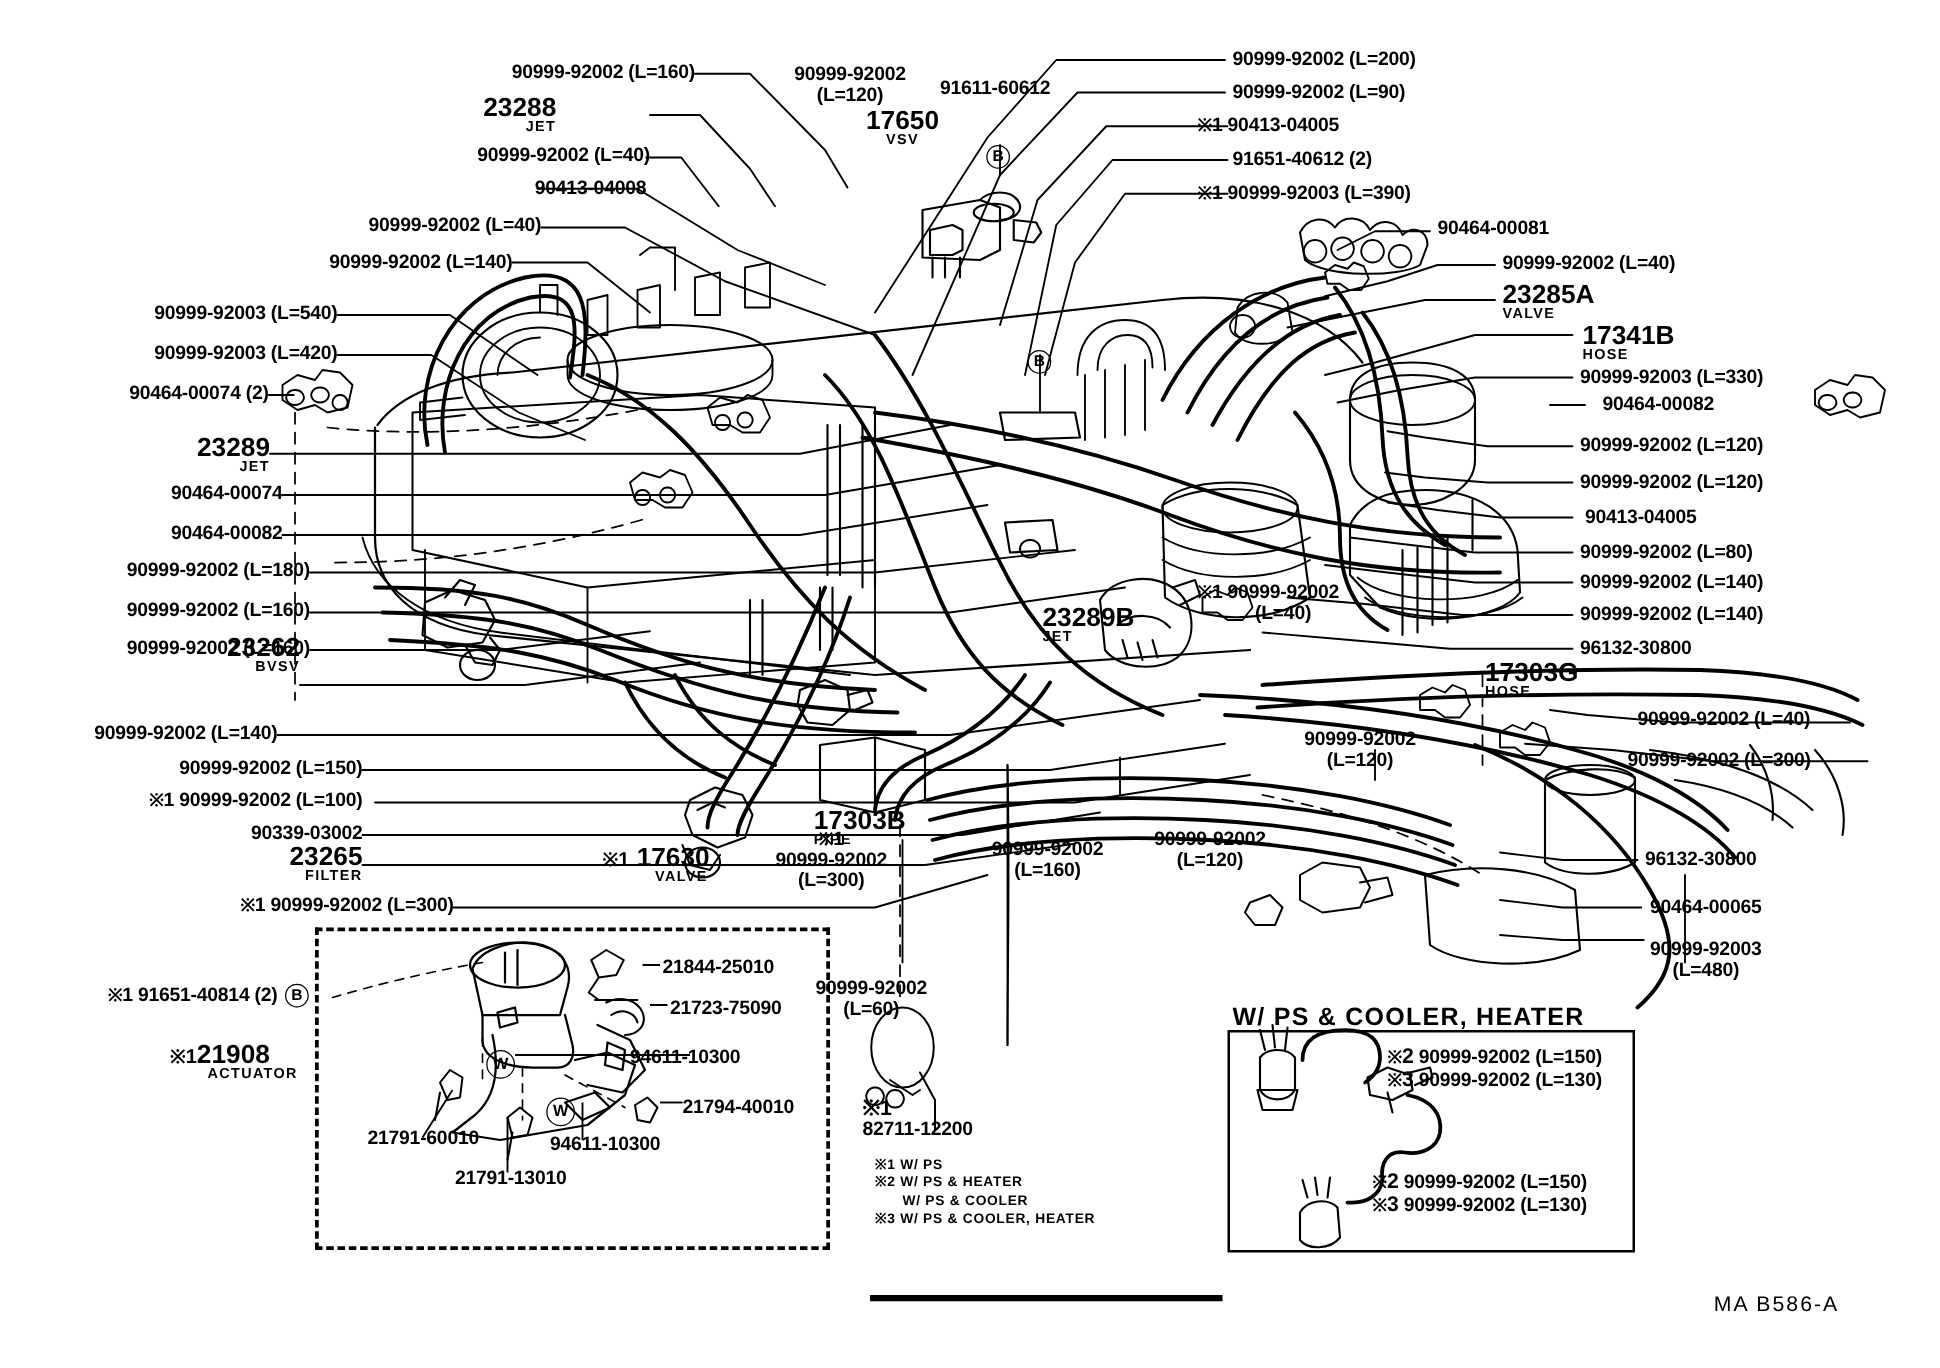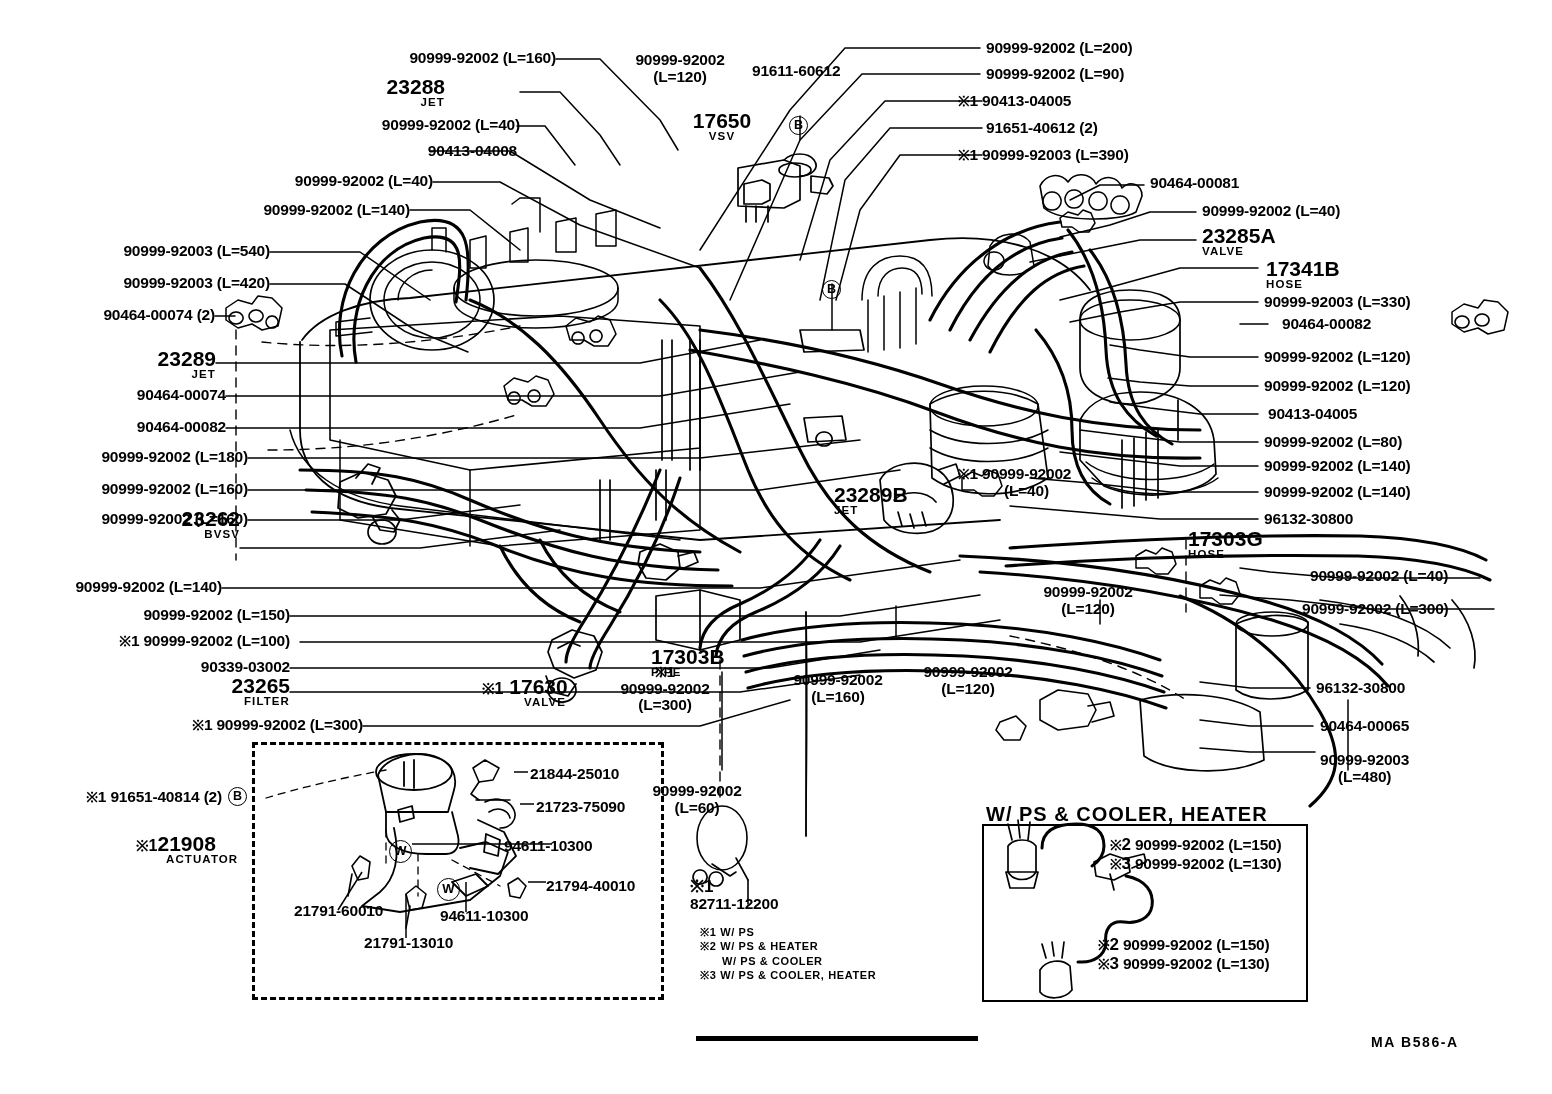--- a/index.html
+++ b/index.html
@@ -97,22 +97,22 @@
     border:3px dashed #000;
     box-sizing:border-box;
   }
   .solidbox{
     position:absolute;
     border:2.2px solid #000;
     box-sizing:border-box;
   }
   .sheetcode{
     position:absolute;
-    font-size:14px;
-    font-weight:bold;
+    font-size:17px;
+    font-weight:normal;
     letter-spacing:1.6px;
     text-align:right;
   }
 </style>
 </head>
 <body>
 
 <div id="sheet">
 
   <svg id="artwork" viewBox="0 0 1552 1094" xmlns="http://www.w3.org/2000/svg">
@@ -442,21 +442,21 @@
   <div class="lbl r big" style="left:60px;top:508px;width:180px"><span>23262</span><span class="sub right">BVSV</span></div>
   <div class="lbl r" style="left:0px;top:579px;width:222px"><span>90999-92002 (L=140)</span></div>
   <div class="lbl r" style="left:40px;top:607px;width:250px"><span>90999-92002 (L=150)</span></div>
   <div class="lbl r" style="left:40px;top:633px;width:250px"><span class="star">※</span><span>1</span>&nbsp;<span>90999-92002 (L=100)</span></div>
   <div class="lbl r" style="left:60px;top:659px;width:230px"><span>90339-03002</span></div>
   <div class="lbl r big" style="left:110px;top:675px;width:180px"><span>23265</span><span class="sub right">FILTER</span></div>
   <div class="lbl r" style="left:30px;top:717px;width:333px"><span class="star">※</span><span>1</span>&nbsp;<span>90999-92002 (L=300)</span></div>
 
   <div class="lbl c two" style="left:590px;top:52px;width:180px"><span>90999-92002</span><br><span>(L=120)</span></div>
   <div class="lbl" style="left:752px;top:63px"><span>91611-60612</span></div>
-  <div class="lbl c big" style="left:676px;top:110px;width:92px"><span>17650</span><span class="sub ctr">VSV</span></div>
+  <div class="lbl c big" style="left:676px;top:86px;width:92px"><span>17650</span><span class="sub ctr">VSV</span></div>
   <div style="position:absolute;left:789px;top:116px"><span class="boxed-b">B</span></div>
   <div style="position:absolute;left:822px;top:280px"><span class="boxed-b">B</span></div>
 
   <div class="lbl" style="left:986px;top:40px"><span>90999-92002 (L=200)</span></div>
   <div class="lbl" style="left:986px;top:66px"><span>90999-92002 (L=90)</span></div>
   <div class="lbl" style="left:958px;top:93px"><span class="star">※</span><span>1</span>&nbsp;<span>90413-04005</span></div>
   <div class="lbl" style="left:986px;top:120px"><span>91651-40612 (2)</span></div>
   <div class="lbl" style="left:958px;top:147px"><span class="star">※</span><span>1</span>&nbsp;<span>90999-92003 (L=390)</span></div>
 
   <div class="lbl" style="left:1150px;top:175px"><span>90464-00081</span></div>

